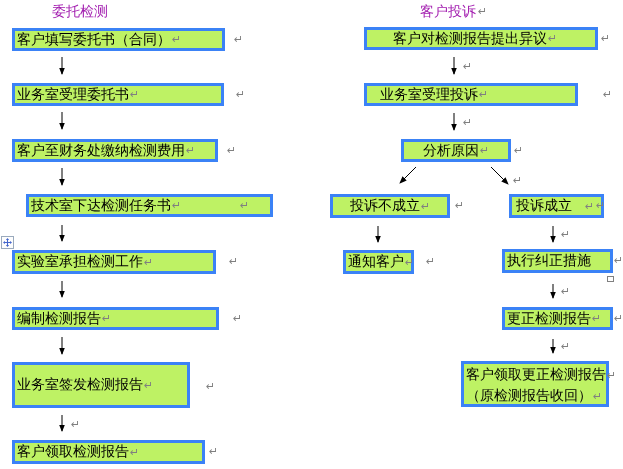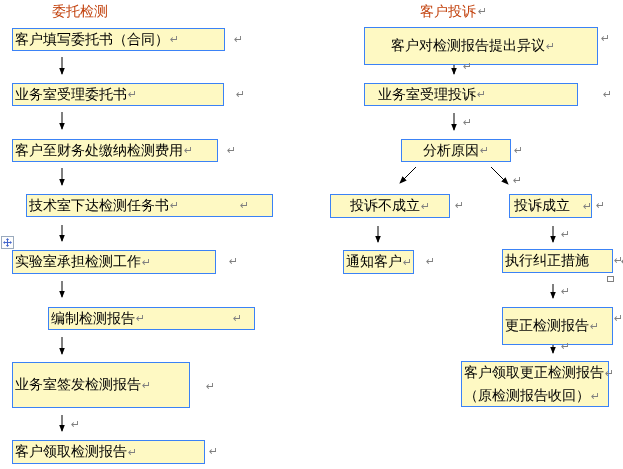--- a/index.html
+++ b/index.html
@@ -3,25 +3,25 @@
 <meta charset="utf-8">
 <style>
   * { margin:0; padding:0; box-sizing:border-box; }
   body { background:#ffffff; font-family:"DejaVu Sans", sans-serif; }
   #canvas {
     position:relative; width:623px; height:469px;
     background:#ffffff; overflow:hidden;
     font-family:"DejaVu Sans", sans-serif;
   }
   .flow-title {
-    position:absolute; font-size:14px; color:#c2410c; white-space:nowrap;
+    position:absolute; font-size:14px; color:#a21caf; white-space:nowrap;
     letter-spacing:0px;
   }
   .node {
-    position:absolute; border:1px solid #3b82f6; background:#fef9c3;
+    position:absolute; border:3px solid #3b82f6; background:#bef264;
     font-size:14px; color:#000; white-space:nowrap;
     display:flex; align-items:center; padding-left:2px; overflow:visible;
   }
   .node.center { justify-content:center; padding-left:0; }
   .node.indent { padding-left:13px; }
   .node.pad4 { padding-left:4px; }
   .node.twolines { flex-direction:column; align-items:flex-start; justify-content:center; line-height:21px; }
   .rm {
     color:#808080; font-size:11px; line-height:11px; margin-left:1px;
     font-family:"DejaVu Sans", sans-serif;
@@ -83,62 +83,62 @@
       <span class="rm">↵</span>
   </div>
   <div class="node" style="left:26px; top:194px; width:247px; height:23px;">
     <span>技术室下达检测任务书</span>
       <span class="rm">↵</span>
   </div>
   <div class="node" style="left:12px; top:250px; width:204px; height:24px;">
     <span>实验室承担检测工作</span>
       <span class="rm">↵</span>
   </div>
-  <div class="node" style="left:12px; top:307px; width:207px; height:23px;margin-left:36px;">
+  <div class="node" style="left:12px; top:307px; width:207px; height:23px;">
     <span>编制检测报告</span>
       <span class="rm">↵</span>
   </div>
   <div class="node" style="left:12px; top:362px; width:178px; height:46px;">
     <span>业务室签发检测报告</span>
       <span class="rm">↵</span>
   </div>
   <div class="node" style="left:12px; top:440px; width:193px; height:24px;">
     <span>客户领取检测报告</span>
       <span class="rm">↵</span>
   </div>
 
-  <div class="node" style="left:364px; top:27px; width:234px; height:38px;padding-left:26px;">
+  <div class="node" style="left:364px; top:27px; width:234px; height:23px;padding-left:26px;">
     <span>客户对检测报告提出异议</span>
       <span class="rm">↵</span>
   </div>
   <div class="node indent" style="left:364px; top:83px; width:214px; height:23px;">
     <span>业务室受理投诉</span>
       <span class="rm">↵</span>
   </div>
   <div class="node center" style="left:401px; top:139px; width:110px; height:23px;">
     <span>分析原因</span>
       <span class="rm">↵</span>
   </div>
   <div class="node center" style="left:330px; top:194px; width:120px; height:24px;">
     <span>投诉不成立</span>
       <span class="rm">↵</span>
   </div>
-  <div class="node pad4" style="left:509px; top:194px; width:83px; height:24px;gap:12px;">
+  <div class="node pad4" style="left:509px; top:194px; width:95px; height:24px;gap:12px;">
     <span>投诉成立</span>
       <span class="rm">↵</span>
   </div>
   <div class="node" style="left:343px; top:250px; width:71px; height:24px;">
     <span>通知客户</span>
       <span class="rm">↵</span>
   </div>
   <div class="node" style="left:502px; top:249px; width:111px; height:24px;gap:31px;">
     <span>执行纠正措施</span>
       <span class="rm">↵</span>
   </div>
-  <div class="node" style="left:502px; top:307px; width:111px; height:38px;">
+  <div class="node" style="left:502px; top:307px; width:111px; height:23px;">
     <span>更正检测报告</span>
       <span class="rm">↵</span>
   </div>
   <div class="node twolines" style="left:461px; top:361px; width:148px; height:46px;justify-content:space-between;">
     <span><span>客户领取更正检测报告</span><span class="rm">↵</span></span>
     <span><span>（原检测报告收回）</span><span class="rm">↵</span></span>
   </div>
 
   <span class="rm abs" style="left:234px; top:34px;">↵</span>
   <span class="rm abs" style="left:236px; top:89px;">↵</span>

